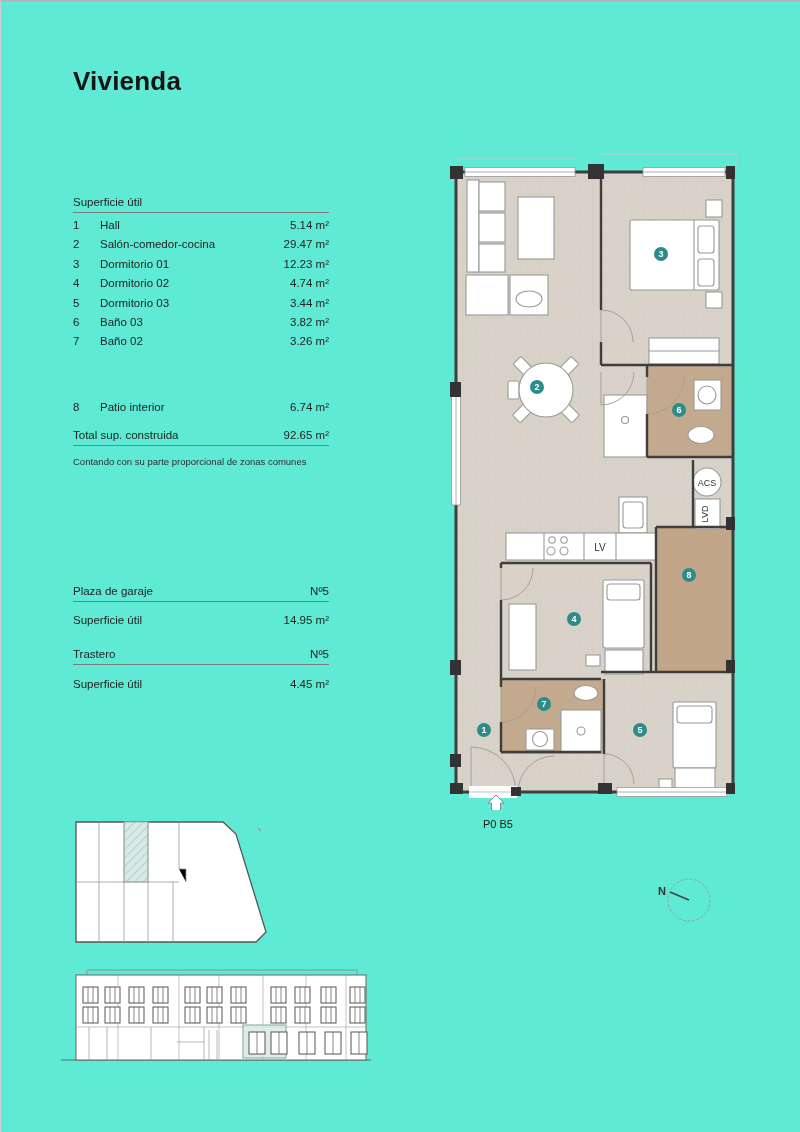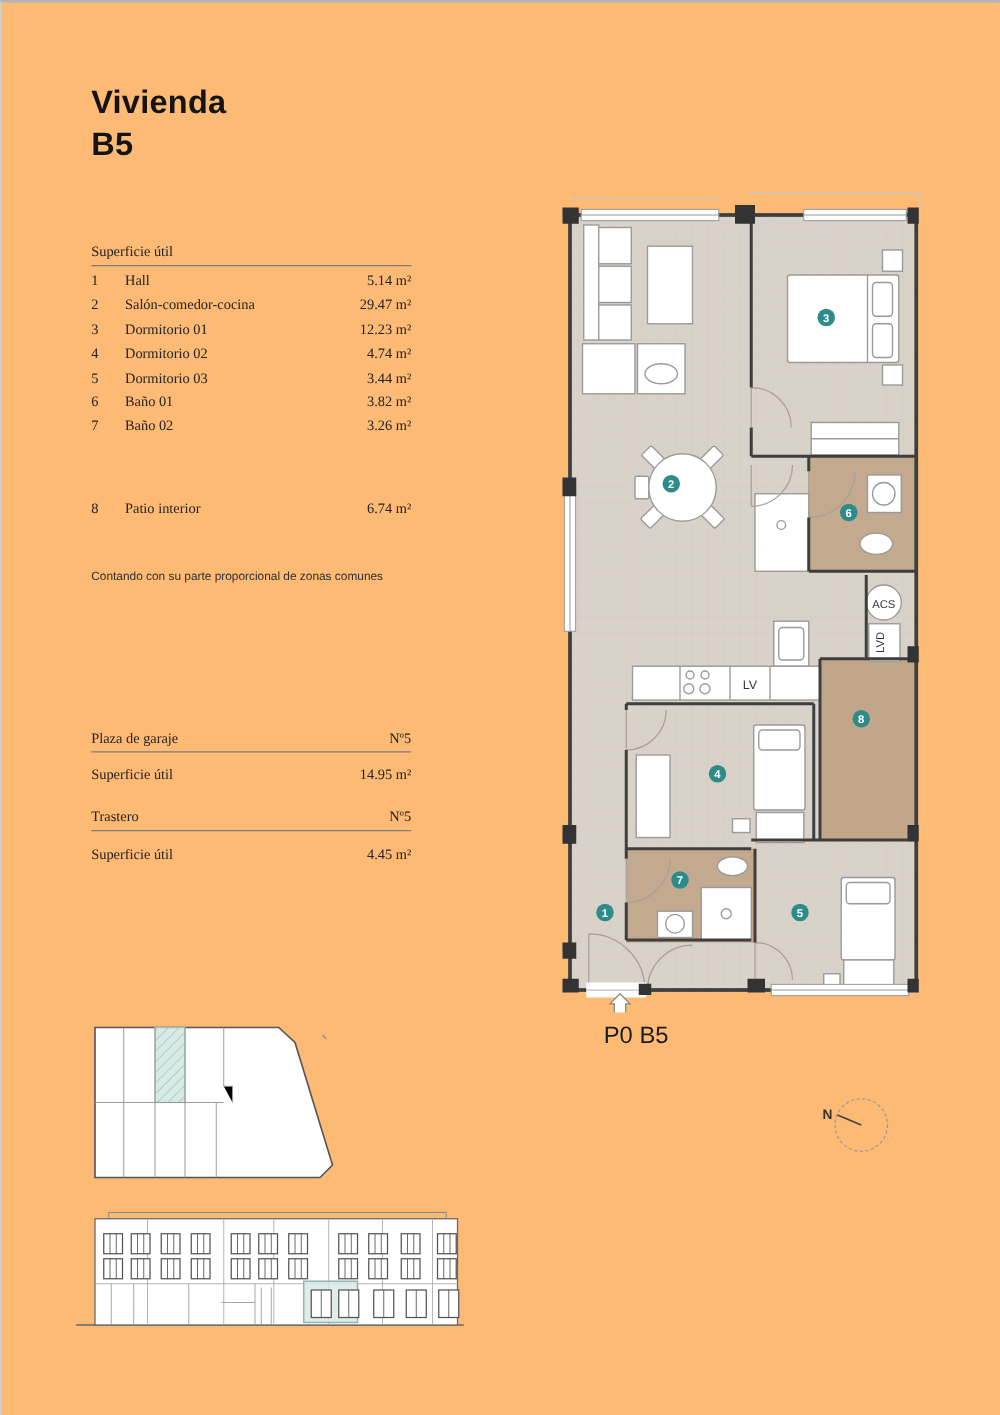--- a/index.html
+++ b/index.html
@@ -1,45 +1,44 @@
 <!DOCTYPE html>
 <html><head>
 <meta charset="utf-8">
 <style>
   html,body{margin:0;padding:0;background:#eee;}
   .page{
-    position:relative;width:800px;height:1132px;background:#fdba74;
+    position:relative;width:800px;height:1132px;background:#5eead4;
     font-family:"Liberation Sans", sans-serif;color:#1d1d1d;
     border-top:2px solid #b5b5b5;border-left:1px solid #cfcfcf;
     box-sizing:border-box;overflow:hidden;
   }
   .title{
     position:absolute;left:72px;top:62px;font-size:26px;font-weight:bold;
     line-height:34px;letter-spacing:.2px;color:#141414;
   }
-  .blk{position:absolute;left:72px;width:256px;font-size:11.5px;color:#232323;font-family:Liberation Serif, serif;}
+  .blk{position:absolute;left:72px;width:256px;font-size:11.5px;color:#232323;}
   .hdr-row{display:flex;justify-content:space-between;align-items:flex-end;
     border-bottom:1px solid #7d7d7d;padding-bottom:4px;}
   .row{display:flex;align-items:flex-start;height:19.4px;}
   .row .num{width:27px;}
   .row .name{flex:1;}
   .row .val{text-align:left;white-space:nowrap;}
   .note{position:absolute;left:72px;width:290px;font-size:9.5px;color:#2e2e2e;}
-  .plan-code{position:absolute;left:482px;top:816px;font-size:19px;color:#1a1a1a;}
+  .plan-code{position:absolute;left:482px;top:816px;font-size:11px;color:#1a1a1a;}
   svg{position:absolute;display:block;}
   svg text{font-family:"Liberation Sans", sans-serif;}
 </style>
 </head>
 <body>
 
 <div class="page">
 
   <div class="title">
     <div>Vivienda</div>
-    <div>B5</div>
   </div>
 
   <div class="blk" style="top:194px">
     <div class="hdr-row">
       <span>Superficie útil</span>
     </div>
   </div>
 
   <div class="blk" style="top:217px">
     <div class="row">
@@ -62,39 +61,45 @@
       <span class="name">Dormitorio 02</span>
       <span class="val">4.74 m²</span>
     </div>
     <div class="row">
       <span class="num">5</span>
       <span class="name">Dormitorio 03</span>
       <span class="val">3.44 m²</span>
     </div>
     <div class="row">
       <span class="num">6</span>
-      <span class="name">Baño 01</span>
+      <span class="name">Baño 03</span>
       <span class="val">3.82 m²</span>
     </div>
     <div class="row">
       <span class="num">7</span>
       <span class="name">Baño 02</span>
       <span class="val">3.26 m²</span>
     </div>
   </div>
 
 
   <div class="blk" style="top:399px">
     <div class="row">
       <span class="num">8</span>
       <span class="name">Patio interior</span>
       <span class="val">6.74 m²</span>
     </div>
   </div>
 
+  <div class="blk" style="top:427px">
+    <div class="hdr-row">
+      <span>Total sup. construida</span>
+      <span>92.65 m²</span>
+    </div>
+  </div>
 
   <div class="note" style="top:454px">Contando con su parte proporcional de zonas comunes</div>
 
   <div class="blk" style="top:583px">
     <div class="hdr-row">
       <span>Plaza de garaje</span>
       <span>Nº5</span>
     </div>
   </div>
   <div class="blk" style="top:612px">

